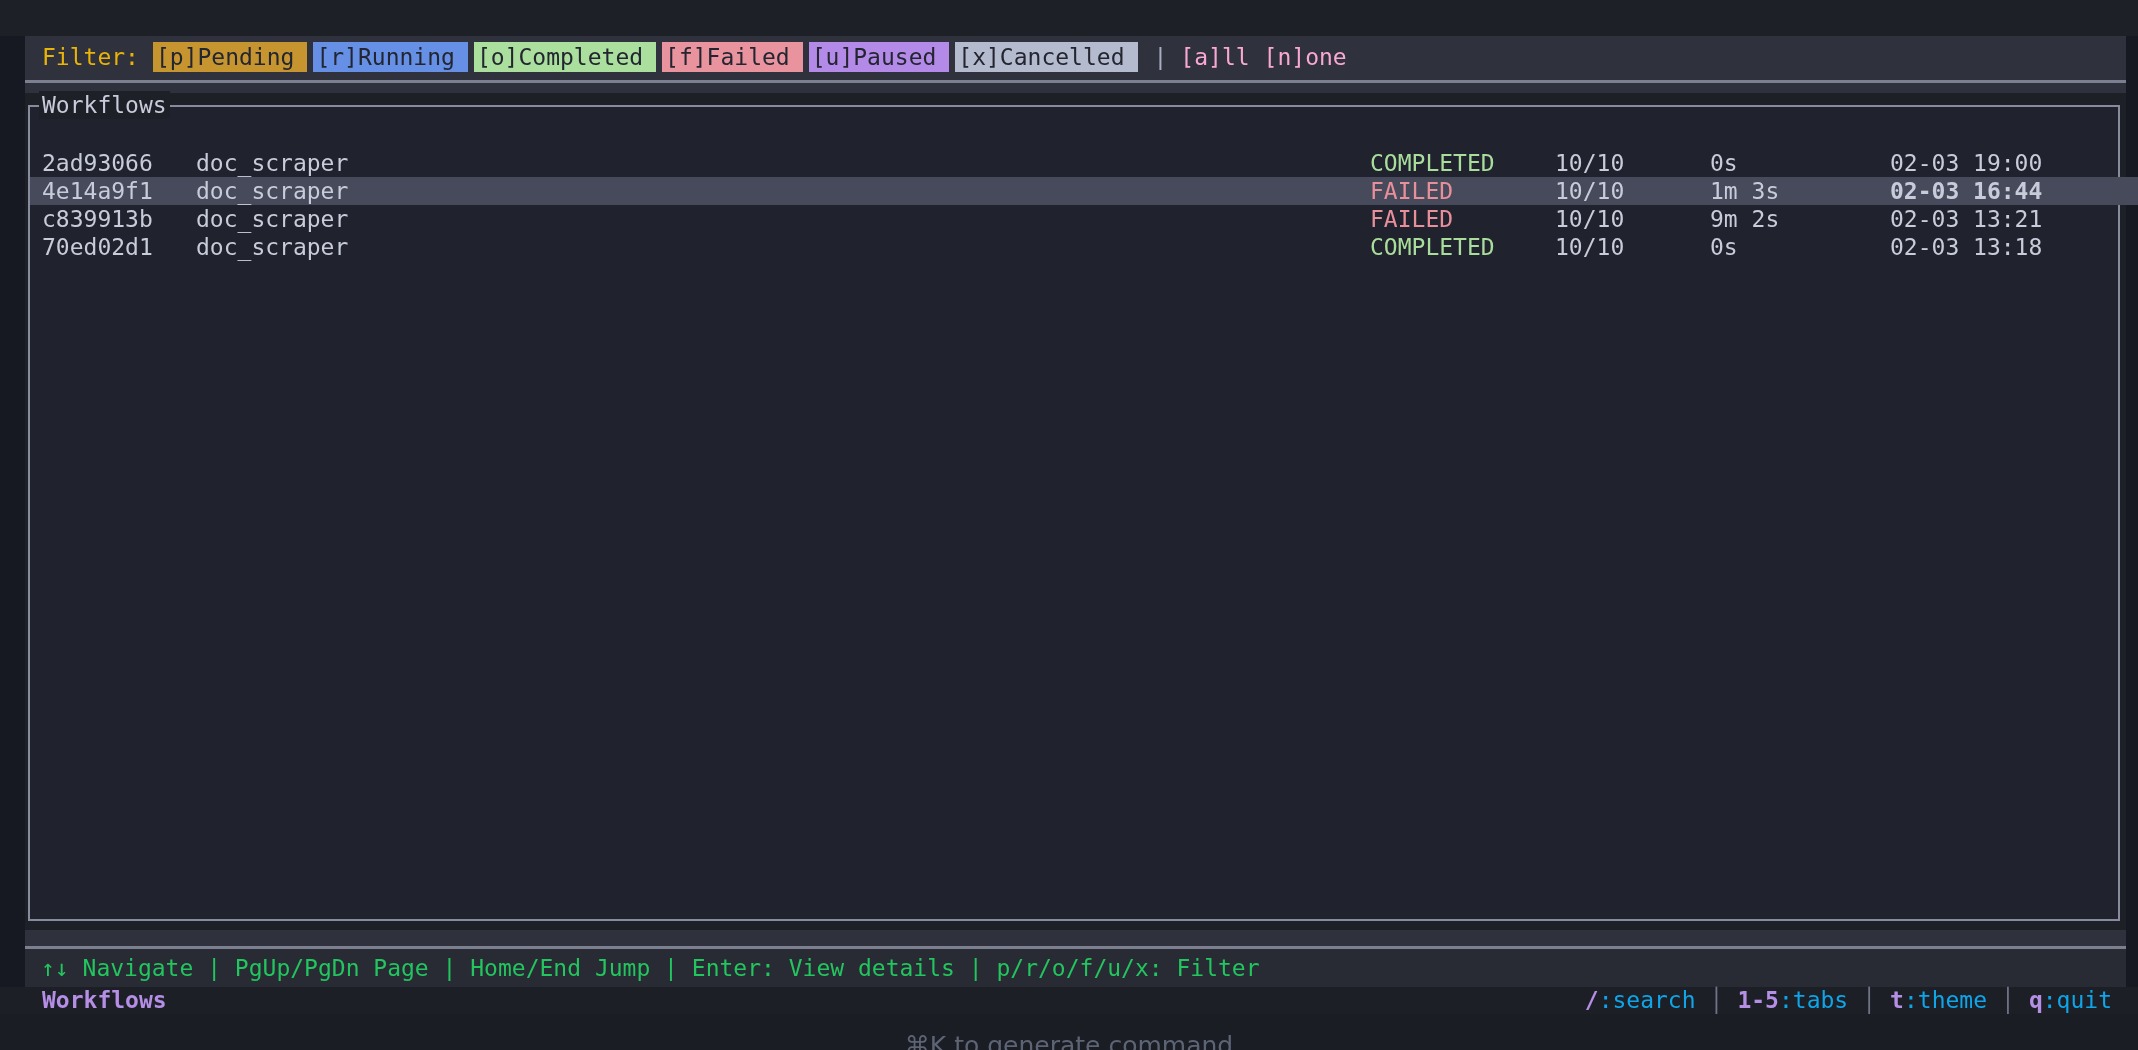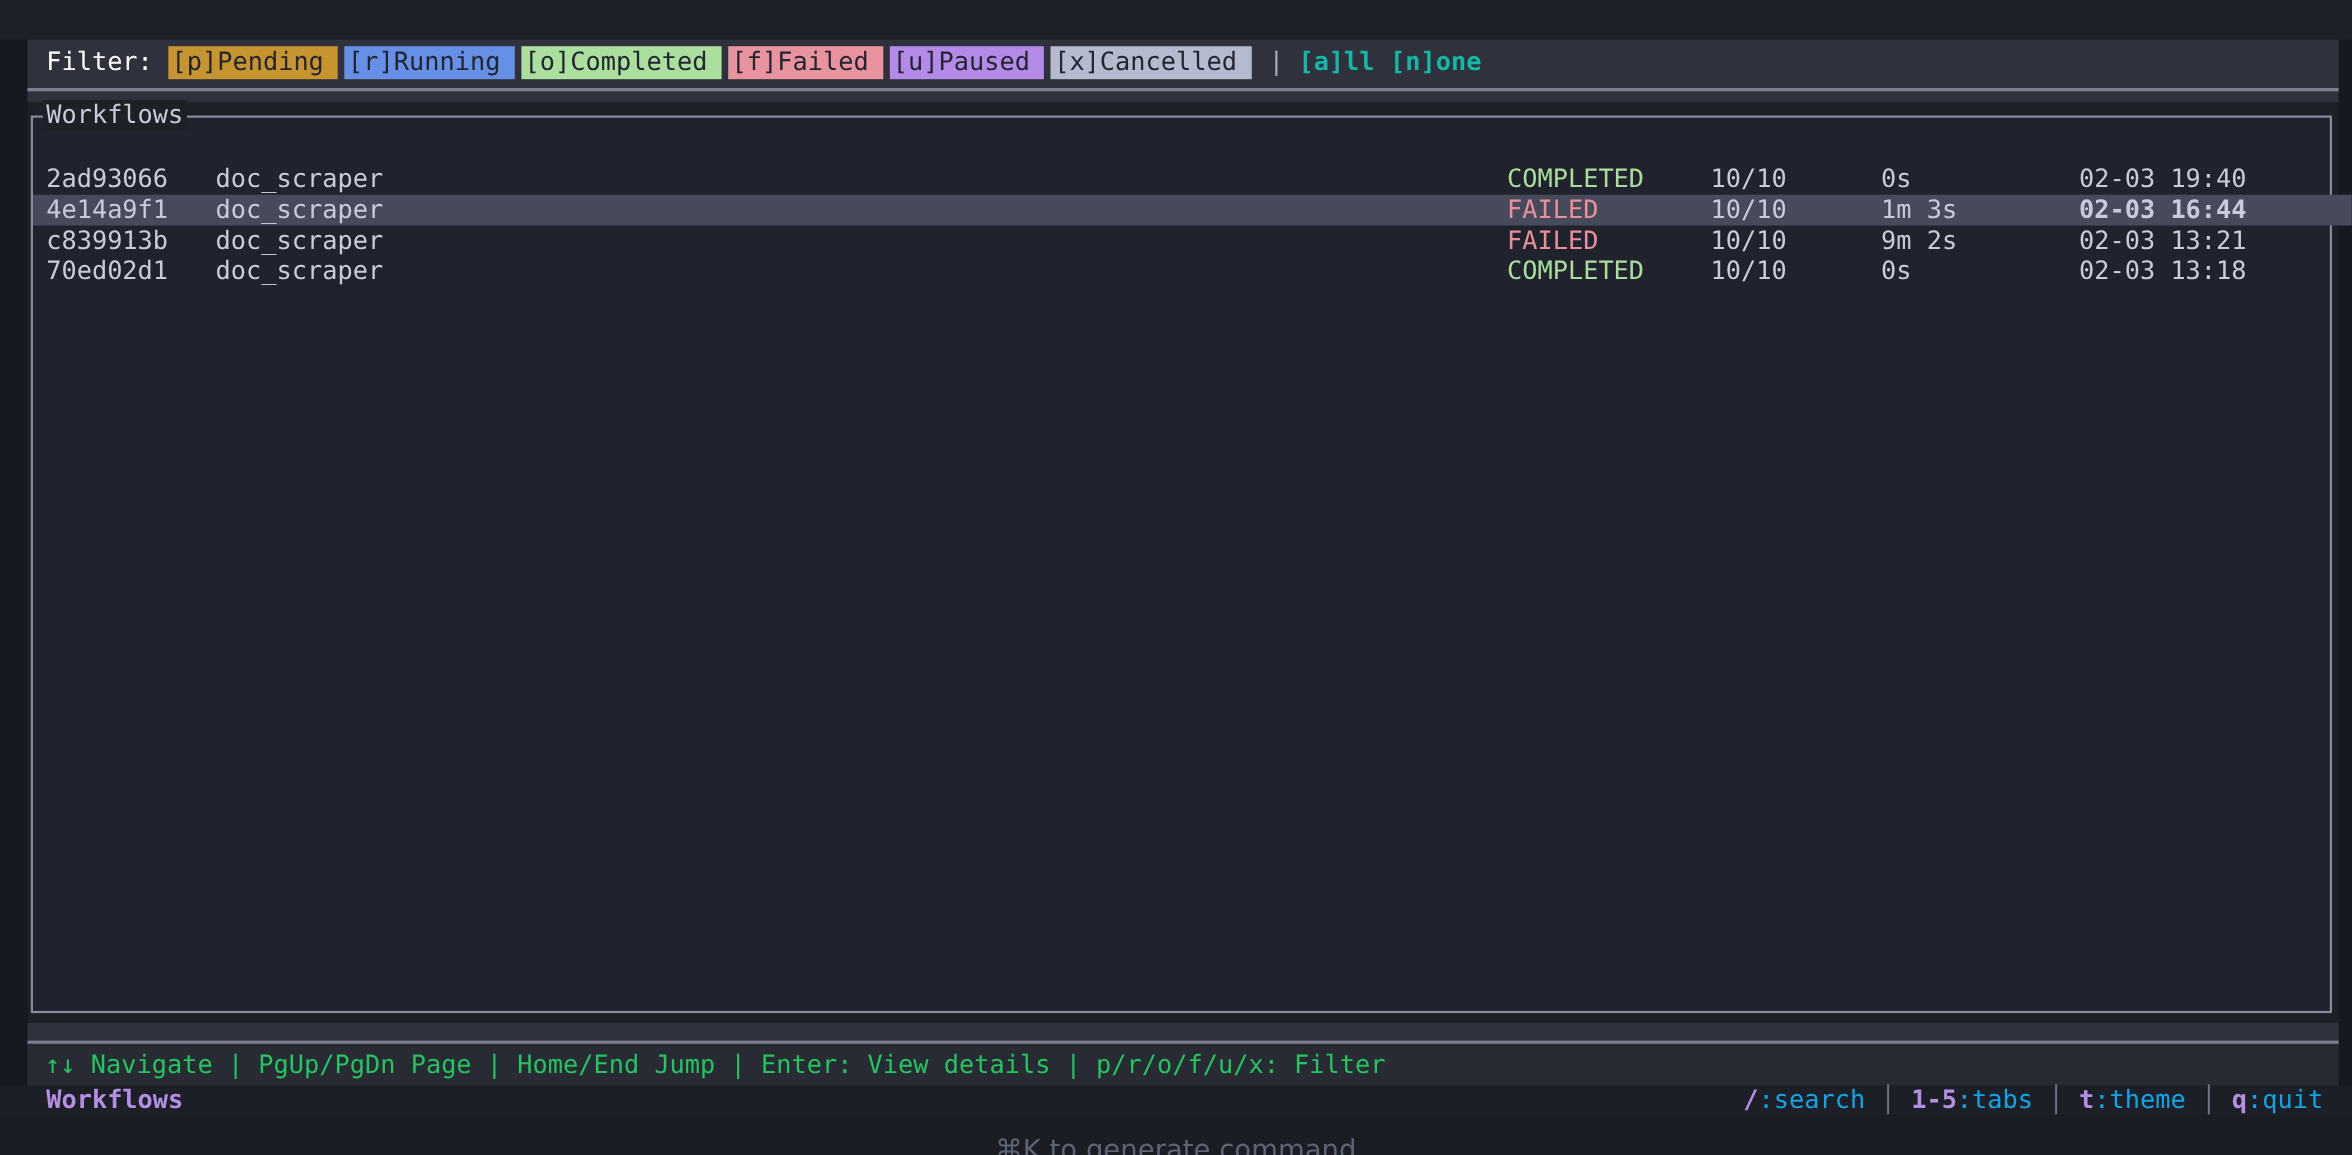--- a/index.html
+++ b/index.html
@@ -10,24 +10,24 @@
     font-size:23px;color:#c8ccda;
   }
   .screen{position:absolute;left:0;top:0;width:2138px;height:1050px;overflow:hidden;background:#1e2028;}
   .lmargin{position:absolute;left:0;top:36px;width:25px;height:951px;background:#171922;}
   .rmargin{position:absolute;right:0;top:36px;width:12px;height:951px;background:#171922;}
   .bottomarea{position:absolute;left:0;top:1014px;width:2138px;height:36px;background:#1b1d25;}
 
   
   .filterbar{position:absolute;left:25px;top:36px;width:2101px;height:57px;background:#2f313d;}
   .filterrow{position:absolute;left:17px;top:6px;height:30px;line-height:30px;white-space:nowrap;}
-  .flabel{margin-right:14px;color:#ffffff;}
+  .flabel{margin-right:14px;color:#eab308;}
   .chip{display:inline-block;height:30px;line-height:30px;padding:0 13px 0 3px;margin-right:6px;}
   .fsep{color:#a9aec0;margin:0 13px 0 10px;}
-  .fextra{color:#14b8a6;margin-right:14px;font-weight:bold;}
+  .fextra{color:#f9a8d4;margin-right:14px;}
   .fline{position:absolute;left:0;top:44px;width:100%;height:3px;background:#7b7f90;}
 
   
   .panel{position:absolute;left:28px;top:105px;width:2092px;height:816px;background:#20222d;
          border:2px solid #868b9e;box-sizing:border-box;}
   .ptitle{position:absolute;left:9px;top:-16px;height:28px;line-height:28px;background:#1e2028;
           padding:0 3px;color:#c8ccda;}
   .thead{position:absolute;left:0;top:14px;width:2088px;height:28px;}
   .hcell{position:absolute;height:28px;line-height:28px;color:#c29ae6;}
   .trow{position:absolute;left:0;width:2088px;height:28px;padding-left:39px;}
@@ -66,21 +66,21 @@
 
   <div class="panel">
     <span class="ptitle">Workflows</span>
     <div id="tbody">
         <div class="trow" style="top: 42px;">
           <span class="tcell" style="left: 12px;">2ad93066</span>
           <span class="tcell" style="left: 166px;">doc_scraper</span>
           <span class="tcell" style="left: 1340px; color: rgb(169, 221, 155);">COMPLETED</span>
           <span class="tcell" style="left: 1525px;">10/10</span>
           <span class="tcell" style="left: 1680px;">0s</span>
-          <span class="tcell" style="left: 1860px;">02-03 19:40</span>
+          <span class="tcell" style="left: 1860px;">02-03 19:00</span>
         </div>
         <div class="trow selected" style="top: 70px;">
           <span class="tcell" style="left: 12px;">4e14a9f1</span>
           <span class="tcell" style="left: 166px;">doc_scraper</span>
           <span class="tcell" style="left: 1340px; color: rgb(231, 143, 154);">FAILED</span>
           <span class="tcell" style="left: 1525px;">10/10</span>
           <span class="tcell" style="left: 1680px;">1m 3s</span>
           <span class="tcell" style="left: 1860px; font-weight: bold;">02-03 16:44</span>
         </div>
         <div class="trow" style="top: 98px;">

